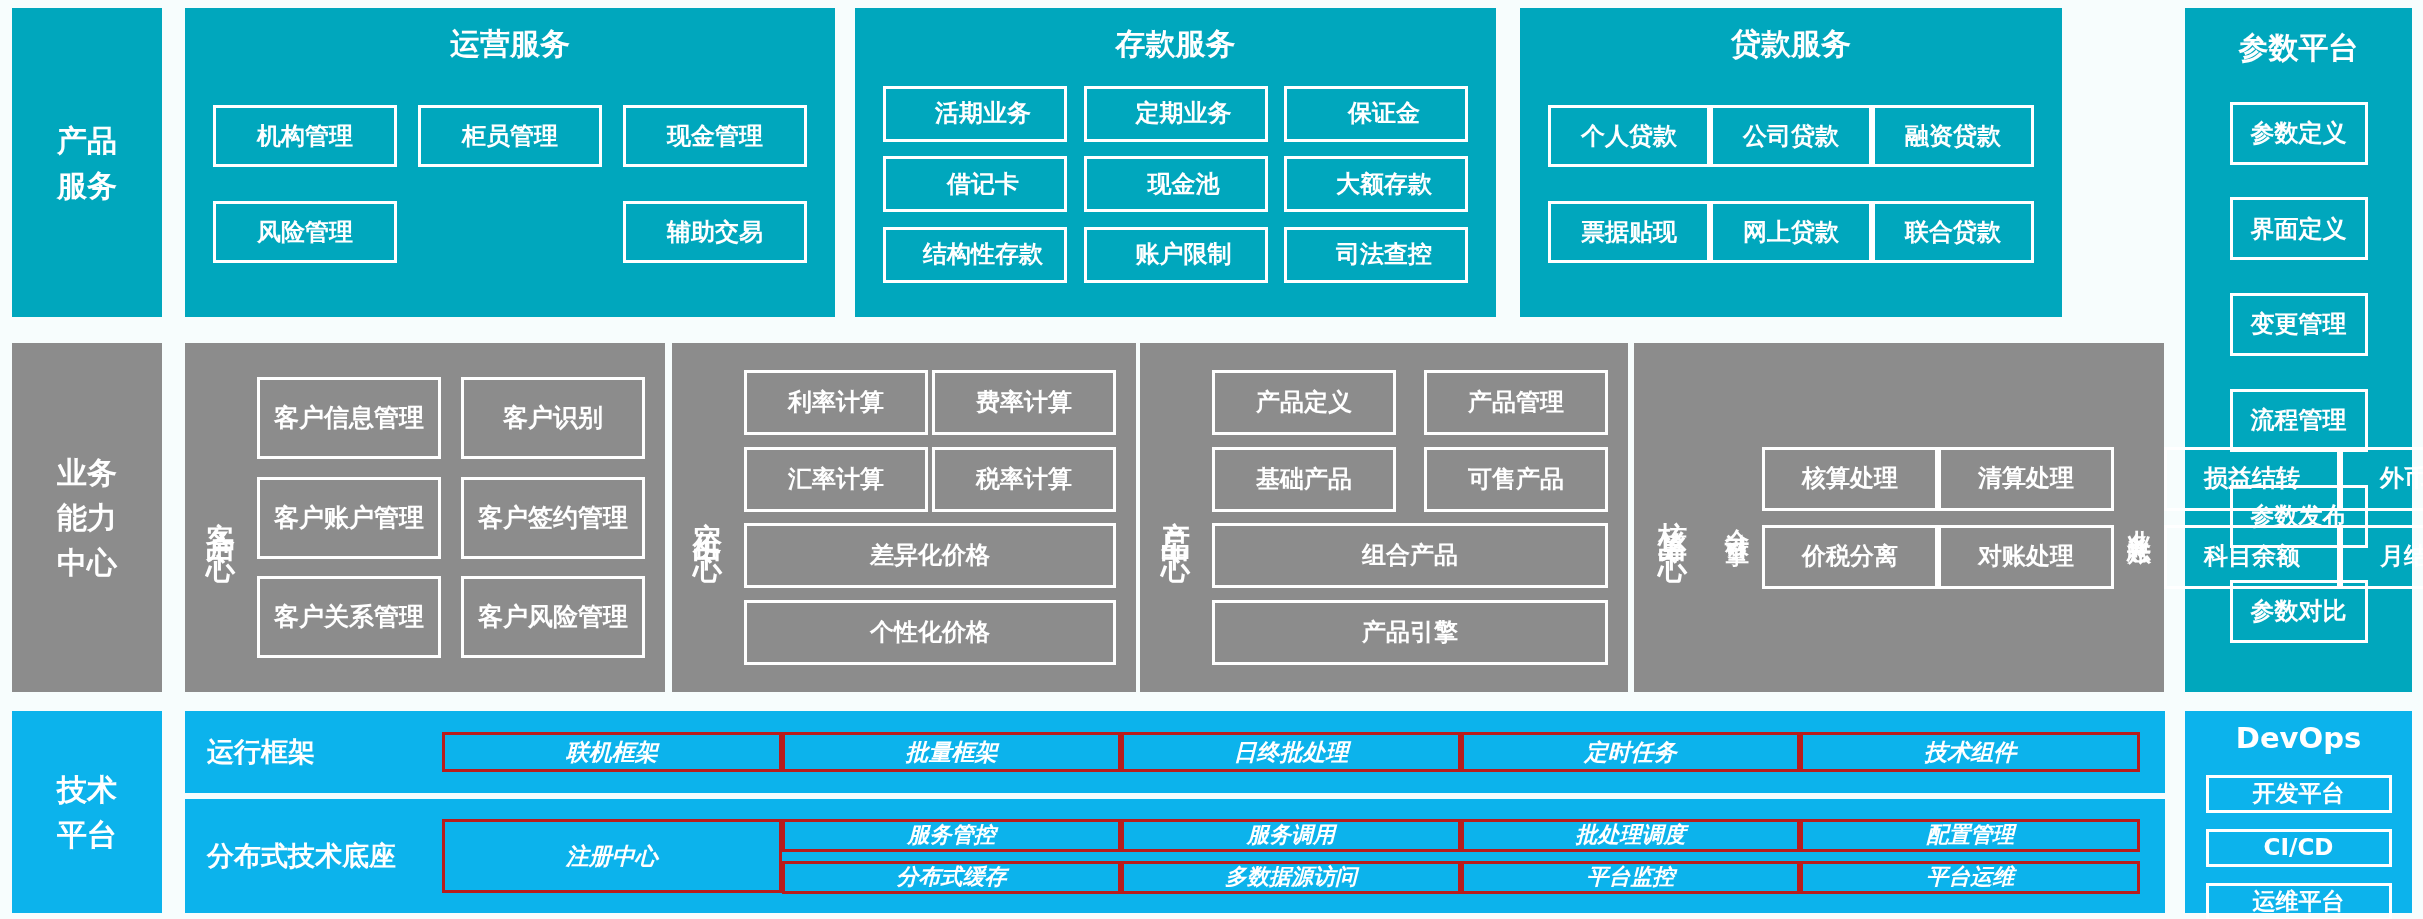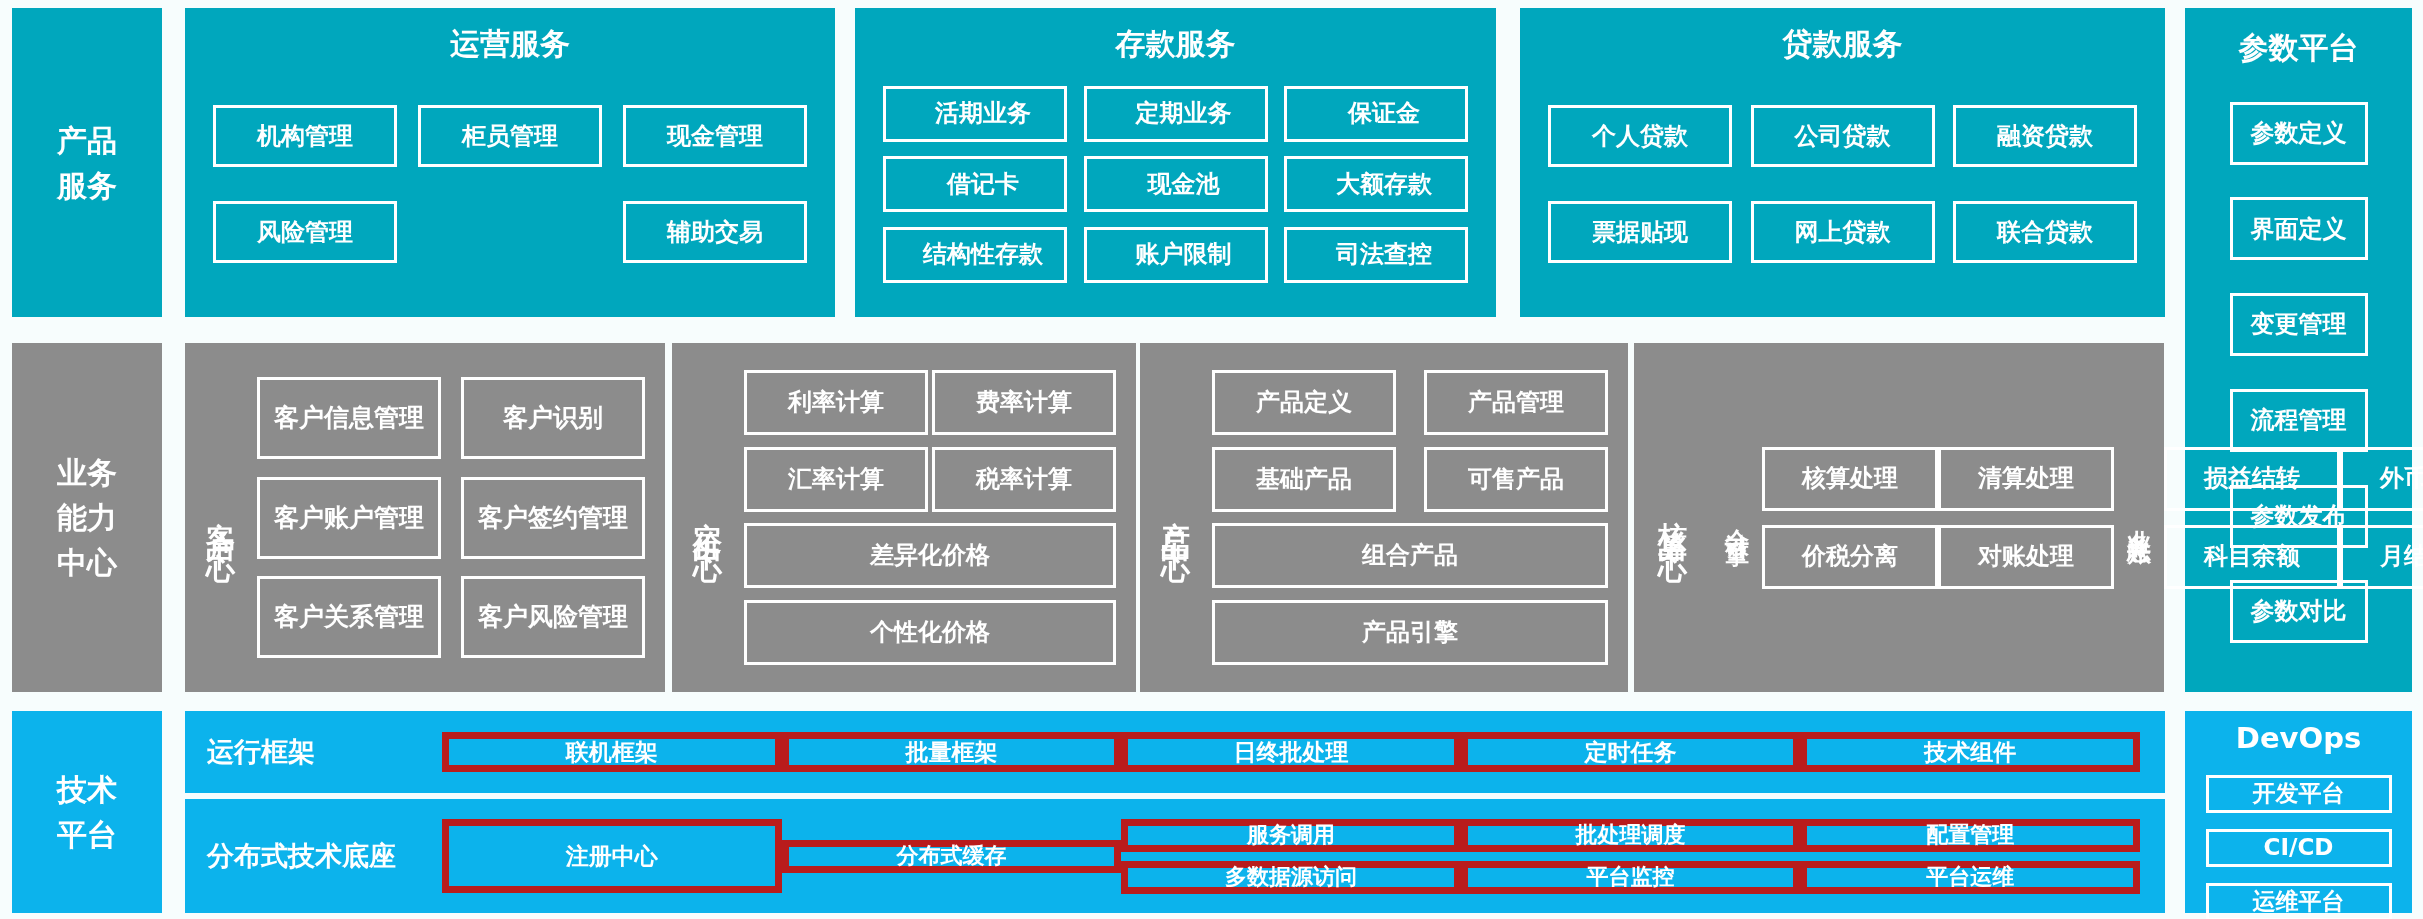--- a/index.html
+++ b/index.html
@@ -22,21 +22,21 @@
     display:flex;align-items:center;justify-content:center;
     text-align:center;font-size:30px;line-height:1.5;white-space:pre-line;
   }
   #left-product{top:8px;height:309px;background:var(--teal);}
   #left-capability{top:343px;height:349px;background:var(--gray);}
   #left-tech{top:711px;height:202px;background:var(--blue);}
   
   .service-section{position:absolute;top:8px;height:309px;background:var(--teal);display:flex;flex-direction:column;}
   #sec-operation{left:185px;width:650px;}
   #sec-deposit{left:855px;width:641px;}
-  #sec-loan{left:1520px;width:645px;}
+  #sec-loan{left:1520px;width:542px;}
   .section-title{font-size:30px;text-align:center;margin-top:16px;}
   .rows{flex:1;display:flex;flex-direction:column;justify-content:space-evenly;padding:6px 28px 20px;}
   .row{display:flex;justify-content:space-between;}
   .cell{
     border:3px solid #fff;display:flex;align-items:center;justify-content:center;
     text-align:center;font-size:24px;line-height:1.2;
   }
   .service-section .cell{width:184px;height:62px;}
   #sec-deposit .cell{height:56px;padding-left:16px;}
   
@@ -77,21 +77,21 @@
   #cap-accounting .cell{width:176px;height:64px;}
   
   .bar{
     position:absolute;left:185px;width:1980px;background:var(--blue);
     display:grid;grid-template-columns:235px repeat(5,1fr);
     align-items:center;padding:0 25px 0 22px;
   }
   #bar-runtime{top:711px;height:82px;}
   #bar-distributed{top:799px;height:114px;}
   .bar-label{font-size:27px;}
-  .tech-cell{border:7px solid #b91c1c;height:40px;display:flex;align-items:center;justify-content:center;font-size:23px;}
+  .tech-cell{border:3px solid #b91c1c;height:40px;display:flex;align-items:center;justify-content:center;font-size:23px;font-style:italic;}
   .registry-cell{height:74px;}
   .stack{display:flex;flex-direction:column;gap:9px;}
   .stack .tech-cell{height:33px;font-size:22px;}
   
   #devops{
     position:absolute;left:2185px;top:711px;width:227px;height:202px;background:var(--blue);
     display:flex;flex-direction:column;align-items:center;
   }
   .devops-title{font-size:29px;margin-top:10px;}
   .devops-list{flex:1;width:100%;display:flex;flex-direction:column;justify-content:space-evenly;align-items:center;padding:4px 0 10px;}
@@ -262,20 +262,21 @@
     <div class="tech-cell">批量框架</div>
     <div class="tech-cell">日终批处理</div>
     <div class="tech-cell">定时任务</div>
     <div class="tech-cell">技术组件</div>
   </div>
 
   <div class="bar" id="bar-distributed">
     <div class="bar-label">分布式技术底座</div>
     <div class="tech-cell registry-cell">注册中心</div>
     <div class="stack">
+      <div class="tech-cell">服务管控</div>
       <div class="tech-cell">分布式缓存</div>
     </div>
     <div class="stack">
       <div class="tech-cell">服务调用</div>
       <div class="tech-cell">多数据源访问</div>
     </div>
     <div class="stack">
       <div class="tech-cell">批处理调度</div>
       <div class="tech-cell">平台监控</div>
     </div>

